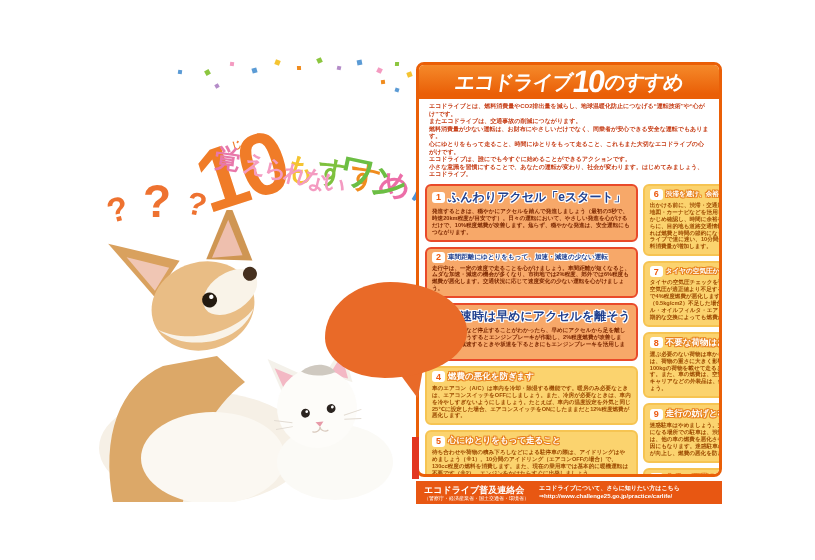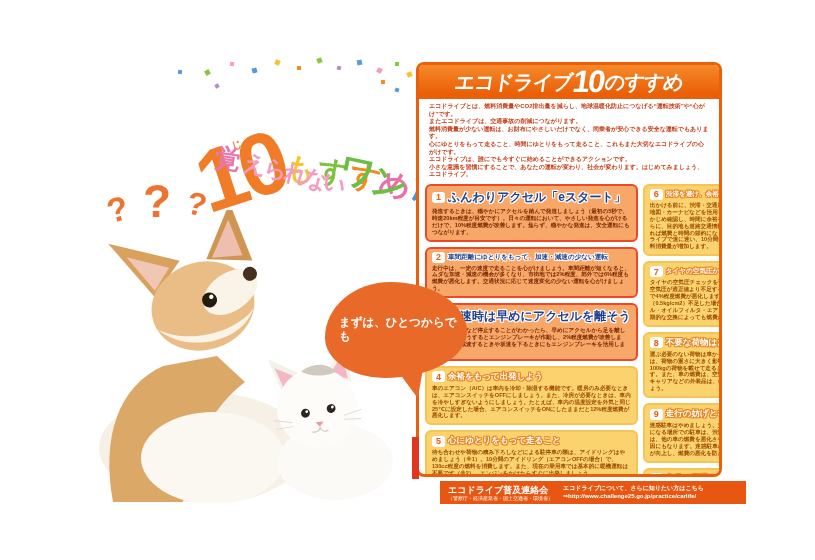--- a/index.html
+++ b/index.html
@@ -69,21 +69,21 @@
   }
   .card.yellow .card-title{
     color:#ffffff;font-size:8.5px;
     text-shadow:1px 0 #e8821f,-1px 0 #e8821f,0 1px #e8821f,0 -1px #e8821f,1px 1px #e8821f,-1px -1px #e8821f,1px -1px #e8821f,-1px 1px #e8821f;
   }
   .card-body{font-size:5.6px;line-height:6.9px;font-weight:600;}
   .card.orange .card-body{color:#7d2800;}
   .card.yellow .card-body{color:#9c4a00;}
   .red-strip{position:absolute;left:412px;top:437px;width:7px;height:42px;background:#e23520;z-index:6;}
   .footer-bar{
-    position:absolute;left:440px;top:481px;width:306px;height:23px;
+    position:absolute;left:416px;top:481px;width:306px;height:23px;
     background:#e85712;color:#ffffff;display:flex;align-items:center;
     box-sizing:border-box;padding:0 8px;gap:10px;
   }
   .org-name{font-size:9px;font-weight:900;line-height:10px;}
   .org-sub{font-size:5px;line-height:6px;}
   .more-info{font-size:6px;line-height:7.5px;font-weight:bold;}
 </style>
 </head>
 <body>
 
@@ -168,21 +168,20 @@
       <circle cx="-10.6" cy="2.6" r="1.4" fill="#ffffff"></circle>
       <circle cx="15.4" cy="0.6" r="1.4" fill="#ffffff"></circle>
       <path d="M-3,14 L5,14 L1,19 Z" fill="#e79aa8"></path>
       <path d="M1,19 C1,23 -4,25 -7,23 M1,19 C1,23 6,25 9,23" stroke="#d8c9bd" stroke-width="1.2" fill="none"></path>
       <path d="M-26,12 L-44,8 M-26,16 L-43,17 M26,10 L44,6 M26,14 L43,15" stroke="#e2dbd2" stroke-width="1" fill="none"></path>
     </g>
   </svg>
 
   <div class="bubble-tail"></div>
   <div class="bubble">
-    <div>まずは、ひとつからでも</div>
   </div>
 </div>
 
 <div class="right-page">
   <div class="panel-title">
     <span class="t-sm">エコドライブ</span>
     <span class="t-big">10</span>
     <span class="t-sm">のすすめ</span>
   </div>
   <div class="intro" id="intro">
@@ -212,21 +211,21 @@
         <div class="card orange">
           <div class="card-head">
             <span class="badge">3</span>
             <span class="card-title">減速時は早めにアクセルを離そう</span>
           </div>
           <div class="card-body">信号が変わるなど停止することがわかったら、早めにアクセルから足を離しましょう。そうするとエンジンブレーキが作動し、2%程度燃費が改善します。また、減速するときや坂道を下るときにもエンジンブレーキを活用しましょう。</div>
         </div>
         <div class="card yellow">
           <div class="card-head">
             <span class="badge">4</span>
-            <span class="card-title">余裕をもって出発しよう</span>
+            <span class="card-title">燃費の悪化を防ぎます</span>
           </div>
           <div class="card-body">車のエアコン（A/C）は車内を冷却・除湿する機能です。暖房のみ必要なときは、エアコンスイッチをOFFにしましょう。また、冷房が必要なときは、車内を冷やしすぎないようにしましょう。たとえば、車内の温度設定を外気と同じ25℃に設定した場合、エアコンスイッチをONにしたままだと12%程度燃費が悪化します。</div>
         </div>
         <div class="card yellow">
           <div class="card-head">
             <span class="badge">5</span>
             <span class="card-title">心にゆとりをもって走ること</span>
           </div>
           <div class="card-body">待ち合わせや荷物の積み下ろしなどによる駐停車の際は、アイドリングはやめましょう（※1）。10分間のアイドリング（エアコンOFFの場合）で、130cc程度の燃料を消費します。また、現在の乗用車では基本的に暖機運転は不要です（※2）。エンジンをかけたらすぐに出発しましょう。</div>
         </div>

